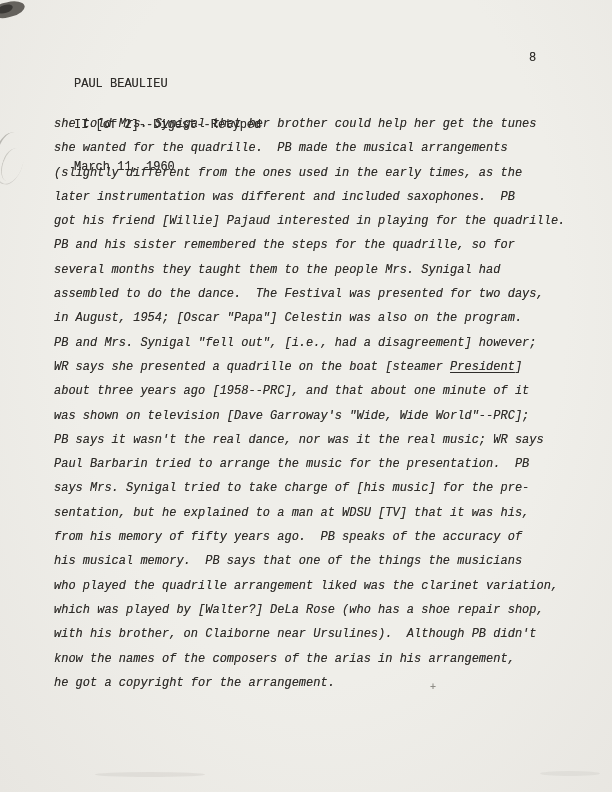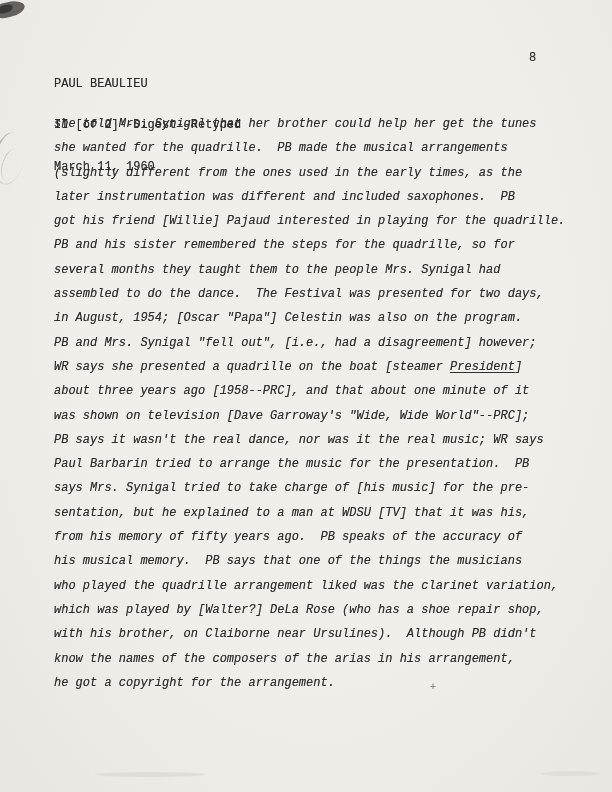--- a/index.html
+++ b/index.html
@@ -25,20 +25,21 @@
     text-shadow: 0 0 0.5px rgba(45,42,38,0.55);
     white-space: pre;
   }
   .header-block {
     position: absolute;
     left: 54px;
     top: 50px;
   }
   .header-block .hline {
     line-height: 13.3px;
+    margin-left: 20px;
   }
   .page-number {
     position: absolute;
     left: 529px;
     top: 52px;
     line-height: 13px;
   }
   .body-text {
     position: absolute;
     left: 54px;

